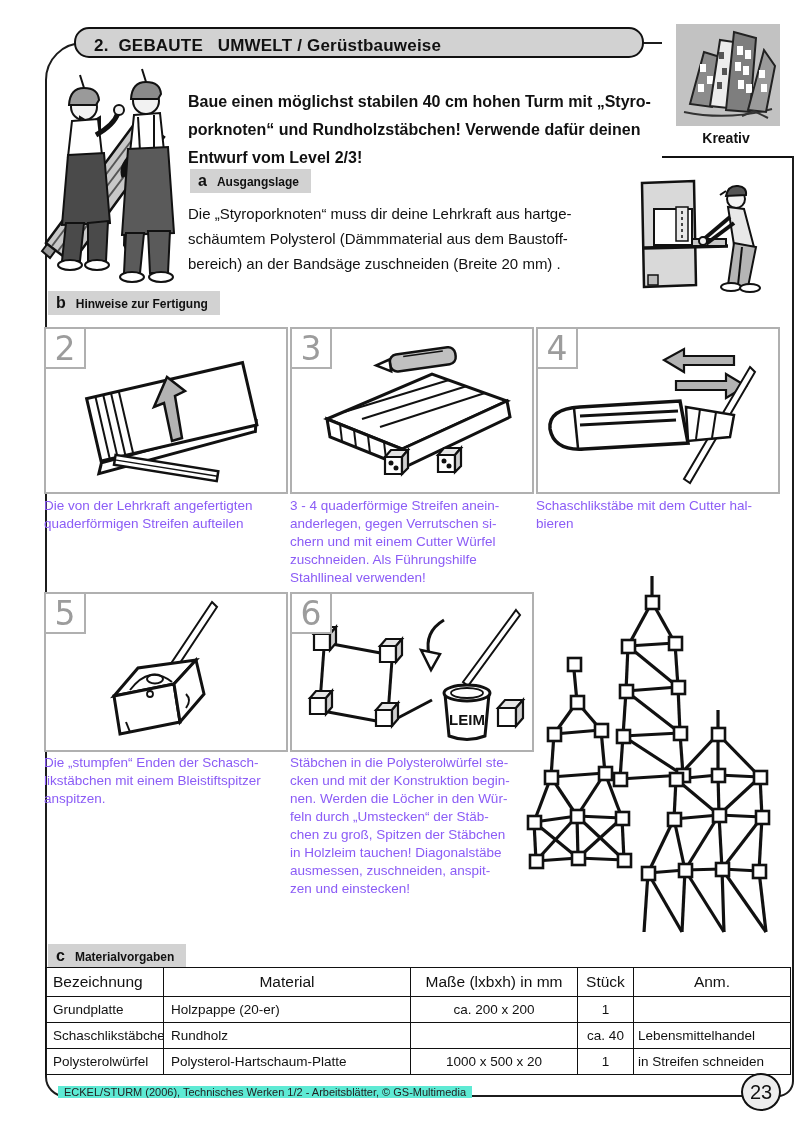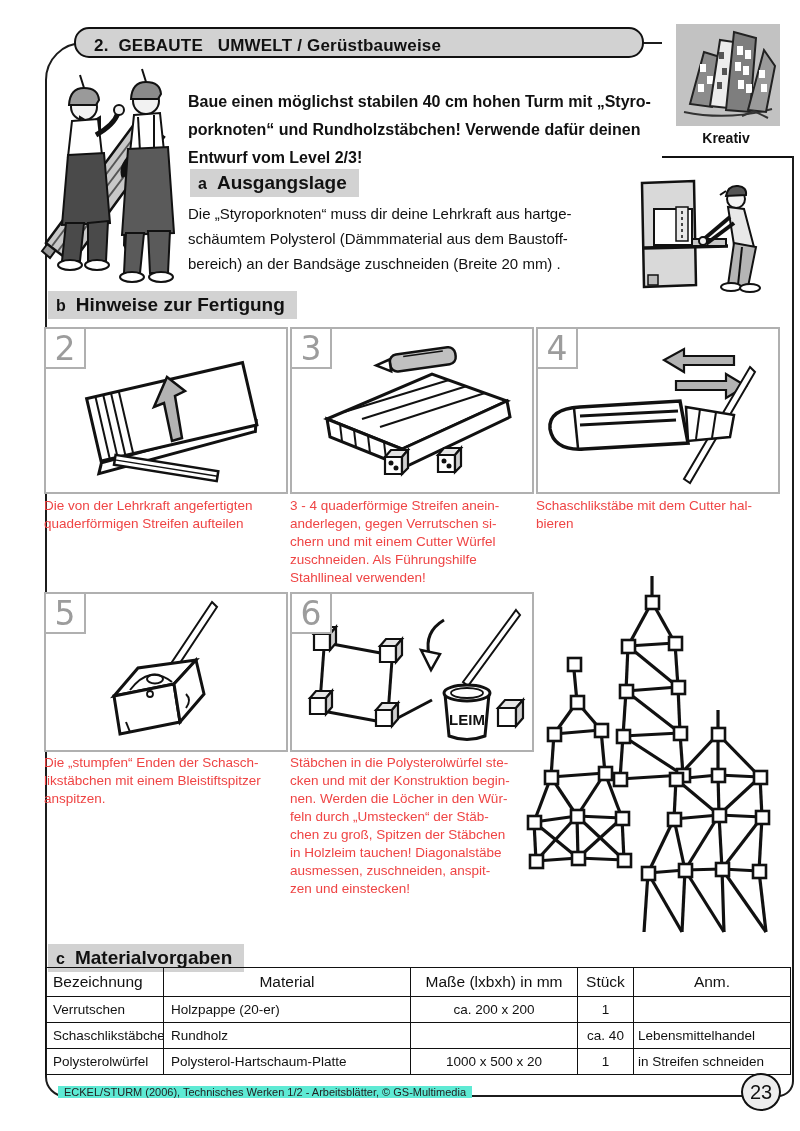--- a/index.html
+++ b/index.html
@@ -17,31 +17,31 @@
   #banner span{white-space:pre;font-weight:bold;font-size:17px;padding-left:18px;letter-spacing:.2px;}
   
   #buildings-box{left:676px;top:24px;width:104px;height:102px;background:#c2c2c2;}
   #kreativ{left:662px;top:130px;width:128px;text-align:center;font-weight:bold;font-size:14px;}
   #kreativ-line{left:662px;top:156px;width:130px;height:0;border-top:2.5px solid #111;}
   
   #task{left:188px;top:88px;width:490px;font-weight:bold;font-size:16px;line-height:28px;}
   
   .sec-label{background:#d2d2d2;display:inline-flex;align-items:baseline;padding:3px 12px 3px 8px;}
   .sec-letter{font-weight:bold;font-size:16px;margin-right:10px;}
-  .sec-title{font-weight:bold;font-size:19px;}
+  .sec-title{font-weight:bold;font-size:12px;}
   #sec-a{left:190px;top:169px;}
   #sec-b{left:48px;top:291px;}
   #sec-c{left:48px;top:944px;}
   #para-a{left:188px;top:201px;width:470px;font-size:15px;line-height:25px;}
   
   .panel{border:2px solid #b0b0b0;background:#fff;}
   .numbox{position:absolute;left:-2px;top:-2px;width:38px;height:38px;border:2px solid #b0b0b0;
           background:#fff;display:flex;align-items:center;justify-content:center;}
   .numbox span{font-size:33px;color:#9c9c9c;font-family:"DejaVu Sans",sans-serif;line-height:1;}
-  .caption{font-size:13.5px;line-height:18px;color:#ef4444;}
+  .caption{font-size:13.5px;line-height:18px;color:#8b5cf6;}
   #panel-2{left:44px;top:327px;width:240px;height:163px;}
   #panel-3{left:290px;top:327px;width:240px;height:163px;}
   #panel-4{left:536px;top:327px;width:240px;height:163px;}
   #cap-2{left:44px;top:497px;width:242px;}
   #cap-3{left:290px;top:497px;width:242px;}
   #cap-4{left:536px;top:497px;width:242px;}
   #panel-5{left:44px;top:592px;width:240px;height:156px;}
   #panel-6{left:290px;top:592px;width:240px;height:156px;}
   #cap-5{left:44px;top:754px;width:244px;}
   #cap-6{left:290px;top:754px;width:240px;}
@@ -483,21 +483,21 @@
       </colgroup>
     <tbody>
         <tr>
       <th class="cl">Bezeichnung</th>
       <th class="cc">Material</th>
       <th class="cc">Maße (lxbxh) in mm</th>
       <th class="cc">Stück</th>
       <th class="cc">Anm.</th>
     </tr>
     <tr>
-      <td class="cl">Verrutschen</td>
+      <td class="cl">Grundplatte</td>
       <td class="cl">Holzpappe (20-er)</td>
       <td class="cc">ca. 200 x 200</td>
       <td class="cc">1</td>
       <td class="cs"></td>
     </tr>
     <tr>
       <td class="cl">Schaschlikstäbchen</td>
       <td class="cl">Rundholz</td>
       <td class="cc"></td>
       <td class="cc">ca. 40</td>

